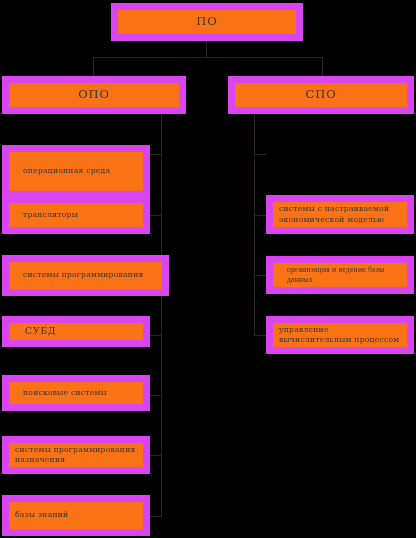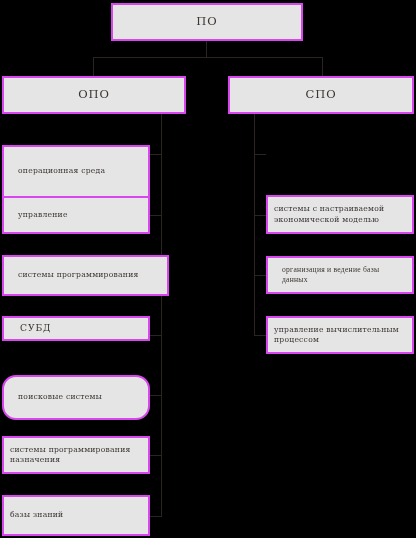--- a/index.html
+++ b/index.html
@@ -11,22 +11,22 @@
     position: relative;
     width: 416px;
     height: 538px;
     background: #000000;
     overflow: hidden;
     font-family: "DejaVu Serif", "Liberation Serif", serif;
   }
   .node {
     position: absolute;
     box-sizing: border-box;
-    border: 2px solid #d946ef;
-    background: #e5e5e5;
+    border: 7px solid #d946ef;
+    background: #f97316;
     color: #3b3430;
     display: flex;
     align-items: center;
     overflow: hidden;
   }
   .node .node-label {
     display: block;
     width: 100%;
     line-height: 1.35;
     color: #3b3430;
@@ -94,32 +94,32 @@
   <div class="connector h" style="left:150px; top:335px; width:12px;"></div>
   <div class="connector h" style="left:150px; top:395px; width:12px;"></div>
   <div class="connector h" style="left:150px; top:455px; width:12px;"></div>
   <div class="connector h" style="left:150px; top:516px; width:12px;"></div>
 
   <div class="node leaf" style="left:2px; top:145px; width:148px; height:53px;">
     <span class="node-label">операционная среда</span>
   </div>
 
   <div class="node leaf" style="left:2px; top:196px; width:148px; height:38px;">
-    <span class="node-label">управление</span>
+    <span class="node-label">трансляторы</span>
   </div>
 
   <div class="node leaf" style="left:2px; top:255px; width:167px; height:41px;">
     <span class="node-label">системы программирования</span>
   </div>
 
-  <div class="node leaf leaf-big" style="left:2px; top:316px; width:148px; height:25px;">
+  <div class="node leaf leaf-big" style="left:2px; top:316px; width:148px; height:31px;">
     <span class="node-label">СУБД</span>
   </div>
 
-  <div class="node leaf" style="left:2px; top:375px; width:148px; height:45px;border-radius:14px;">
+  <div class="node leaf" style="left:2px; top:375px; width:148px; height:36px;">
     <span class="node-label">поисковые системы</span>
   </div>
 
   <div class="node leaf leaf-indent-none" style="left:2px; top:436px; width:148px; height:38px;">
     <span class="node-label">системы программирования назначения</span>
   </div>
 
   <div class="node leaf leaf-indent-none" style="left:2px; top:495px; width:148px; height:41px;">
     <span class="node-label">базы знаний</span>
   </div>

